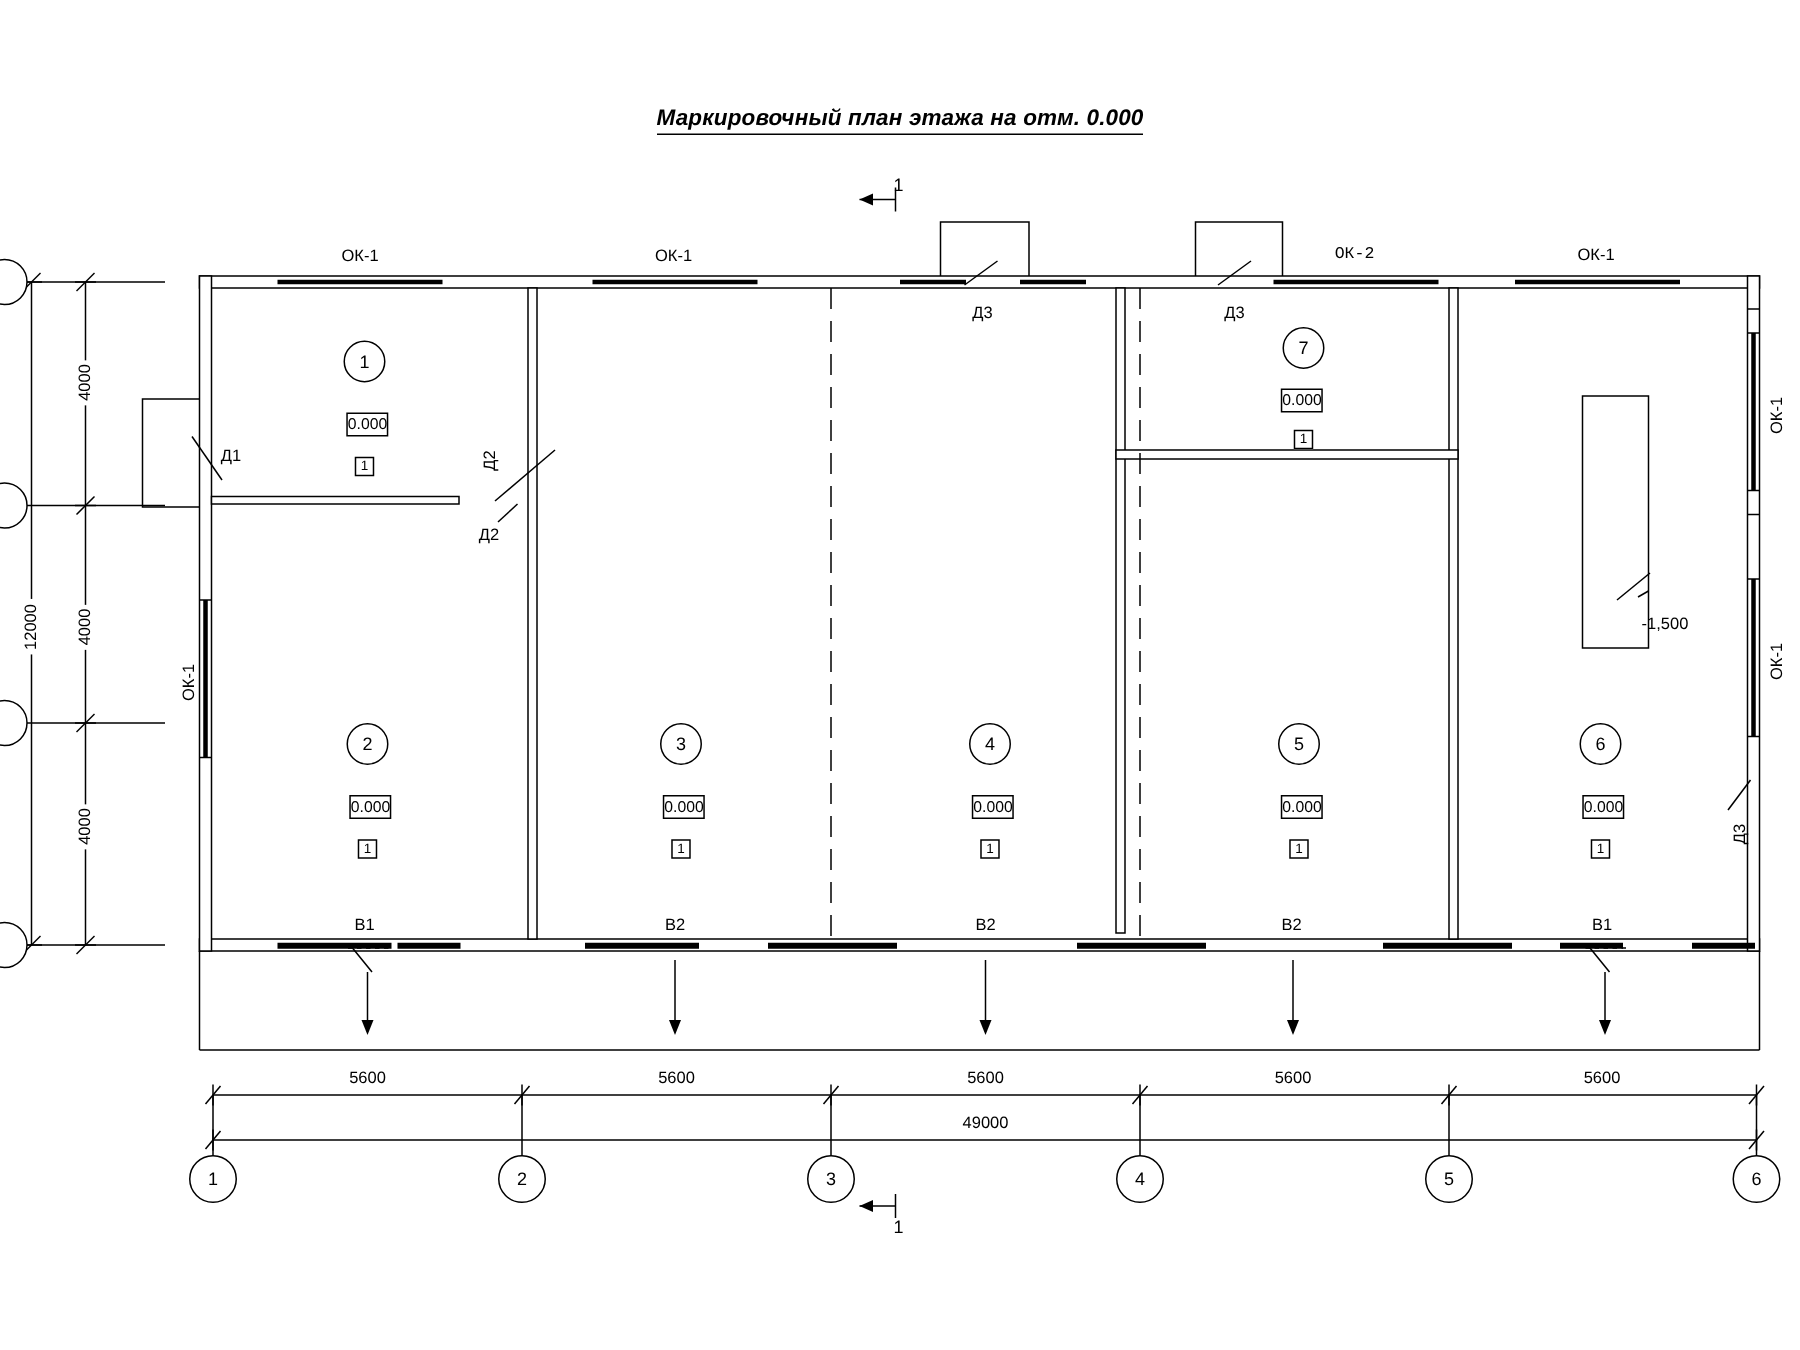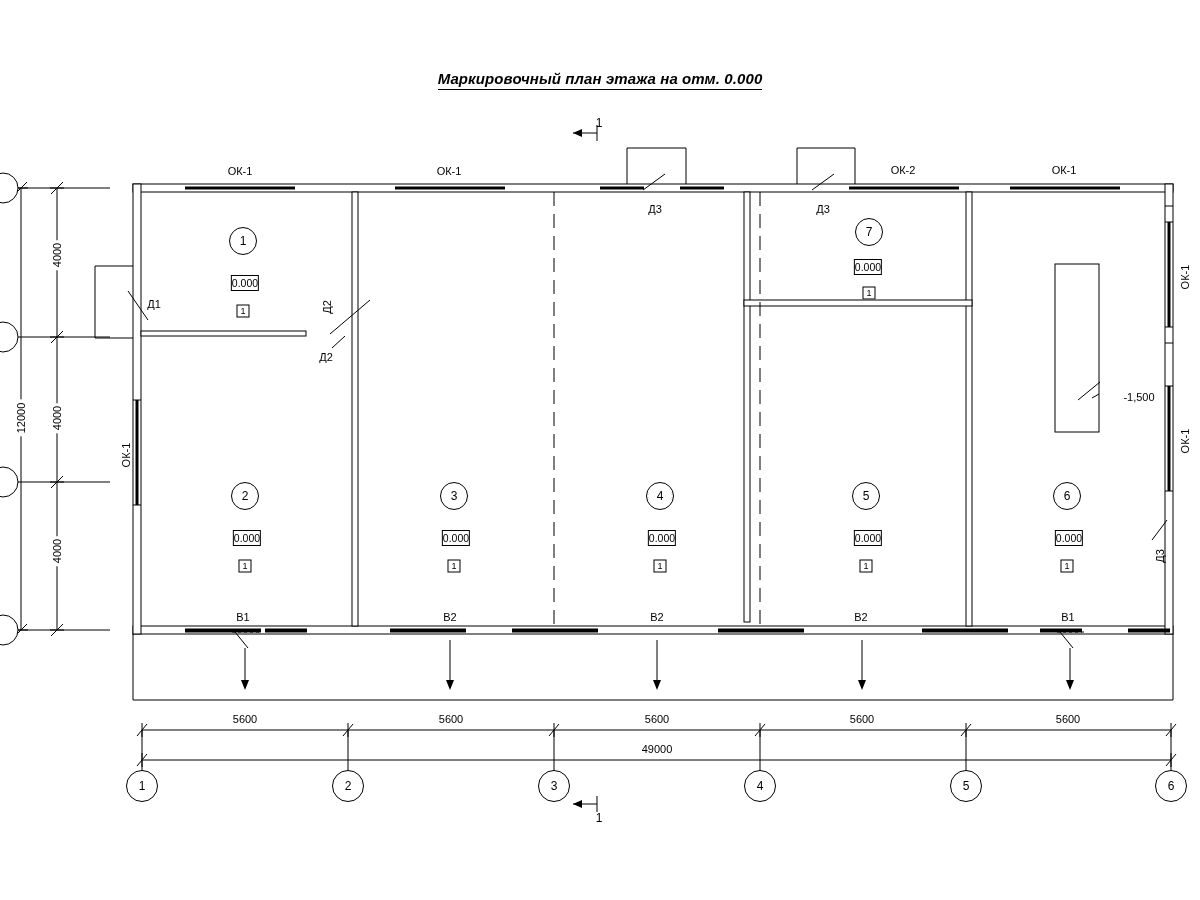--- a/index.html
+++ b/index.html
@@ -276,21 +276,21 @@
 
       <line x1="1099" y1="394" x2="1092" y2="398"></line>
     </g>
   </svg>
 
   <div class="sect" style="left:599px;top:123px;">1</div>
   <div class="sect" style="left:599px;top:818px;">1</div>
 
   <div class="lbl c" style="left:240px;top:171px;">ОК-1</div>
   <div class="lbl c" style="left:449px;top:171px;">ОК-1</div>
-  <div class="lbl c" style="left:903px;top:170px;">ОК-2</div>
+  <div class="lbl c" style="left:903px;top:170px;font-family:Liberation Mono, monospace;">ОК-2</div>
   <div class="lbl c" style="left:1064px;top:170px;">ОК-1</div>
 
   <div class="lbl rot" style="left:1185px;top:277px;">ОК-1</div>
   <div class="lbl rot" style="left:1185px;top:441px;">ОК-1</div>
 
   <div class="lbl rot" style="left:126px;top:455px;">ОК-1</div>
 
   <div class="lbl c" style="left:154px;top:304px;">Д1</div>
   <div class="lbl rot" style="left:327px;top:307px;">Д2</div>
   <div class="lbl c" style="left:326px;top:357px;">Д2</div>
@@ -325,21 +325,21 @@
   <div class="smallbox" style="left:866px;top:566px;">1</div>
 
   <div class="circnum" style="left:1067px;top:496px;">6</div>
   <div class="boxed" style="left:1069px;top:538px;">0.000</div>
   <div class="smallbox" style="left:1067px;top:566px;">1</div>
 
   <div class="circnum" style="left:869px;top:232px;">7</div>
   <div class="boxed" style="left:868px;top:267px;">0.000</div>
   <div class="smallbox" style="left:869px;top:293px;">1</div>
 
-  <div class="lbl c" style="left:1110px;top:397px;margin-left:29px;">-1,500</div>
+  <div class="lbl c" style="left:1110px;top:416px;">-1,500</div>
 
   <div class="dimtxt" style="left:245px;top:719px;">5600</div>
   <div class="dimtxt" style="left:451px;top:719px;">5600</div>
   <div class="dimtxt" style="left:657px;top:719px;">5600</div>
   <div class="dimtxt" style="left:862px;top:719px;">5600</div>
   <div class="dimtxt" style="left:1068px;top:719px;">5600</div>
   <div class="dimtxt" style="left:657px;top:749px;">49000</div>
 
   <div class="dimtxt v" style="left:57px;top:255px;">4000</div>
   <div class="dimtxt v" style="left:57px;top:418px;">4000</div>

